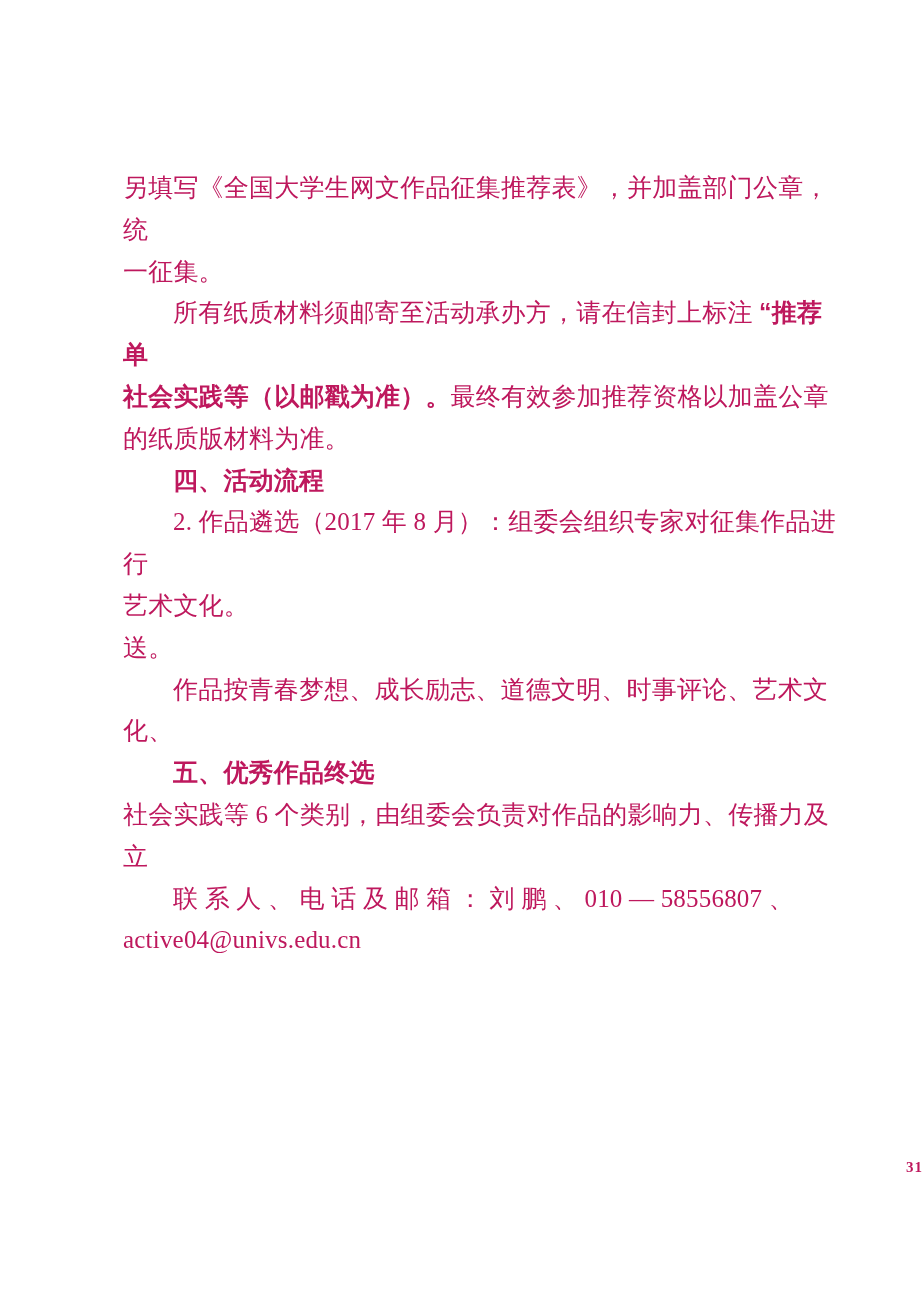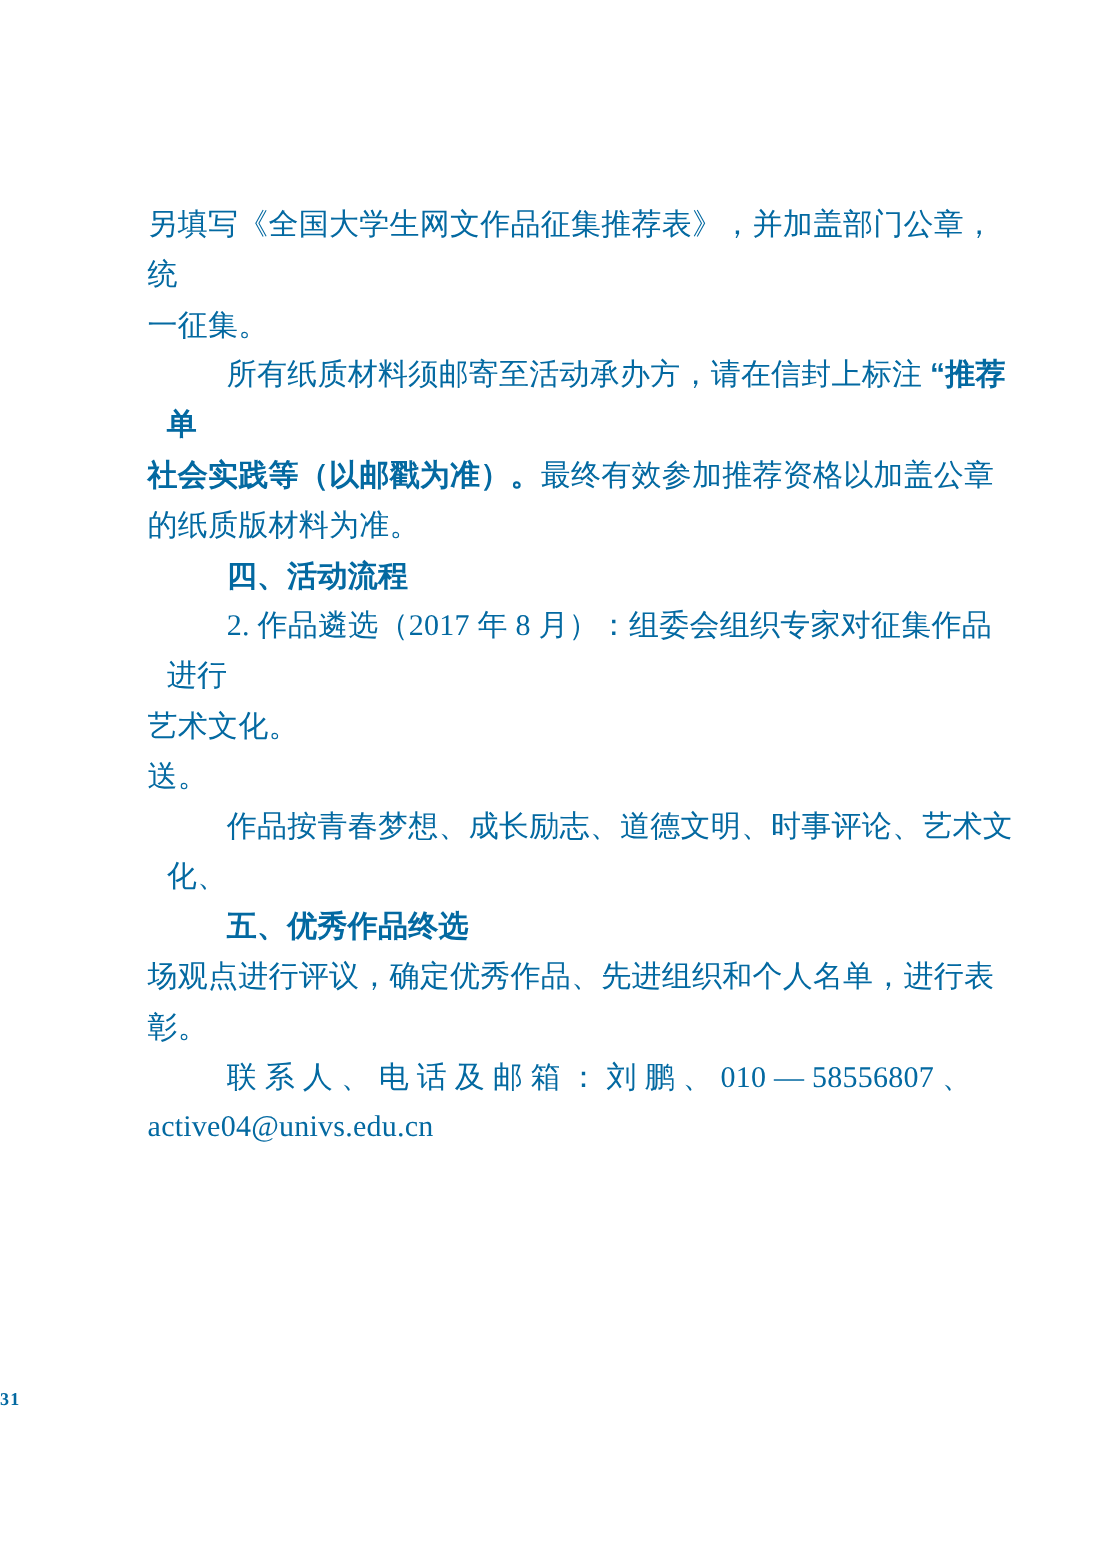--- a/index.html
+++ b/index.html
@@ -7,52 +7,51 @@
     padding: 0;
     background: #ffffff;
   }
   .page {
     position: relative;
     width: 923px;
     height: 1305px;
     background: #ffffff;
     overflow: hidden;
     font-family: "Liberation Serif", "DejaVu Serif", serif;
-    color: #0369a1;
+    color: #be185d;
   }
   .content {
     position: absolute;
     left: 123px;
     top: 167px;
     width: 723px;
   }
   .line {
     font-size: 25px;
     line-height: 41.8px;
     letter-spacing: 0.2px;
     white-space: pre-wrap;
   }
   .line.indent {
     text-indent: 50px;
-    margin-left: 16px;
   }
   .seg-regular {
     font-family: "Liberation Serif", "DejaVu Serif", serif;
     font-weight: 400;
   }
   .seg-bold {
     font-family: "Liberation Sans", "DejaVu Sans", sans-serif;
     font-weight: 700;
   }
   .page-footer {
     position: absolute;
     left: 0;
     right: 0;
     top: 1158px;
-    text-align: left;
+    text-align: right;
   }
   .page-number {
     font-size: 15px;
     font-weight: 700;
     font-family: "Liberation Serif", "DejaVu Serif", serif;
     letter-spacing: 1px;
   }
 </style>
 </head>
 <body>
@@ -65,21 +64,21 @@
       <div class="line"><span class="seg-regular">一征集。</span></div>
       <div class="line indent"><span class="seg-regular">所有纸质材料须邮寄至活动承办方，请在信封上标注 </span><span class="seg-bold">“推荐单</span></div>
       <div class="line"><span class="seg-bold">社会实践等（以邮戳为准）。</span><span class="seg-regular">最终有效参加推荐资格以加盖公章</span></div>
       <div class="line"><span class="seg-regular">的纸质版材料为准。</span></div>
       <div class="line indent"><span class="seg-bold">四、活动流程</span></div>
       <div class="line indent"><span class="seg-regular">2. 作品遴选（2017 年 8 月）：组委会组织专家对征集作品进行</span></div>
       <div class="line"><span class="seg-regular">艺术文化。</span></div>
       <div class="line"><span class="seg-regular">送。</span></div>
       <div class="line indent"><span class="seg-regular">作品按青春梦想、成长励志、道德文明、时事评论、艺术文化、</span></div>
       <div class="line indent"><span class="seg-bold">五、优秀作品终选</span></div>
-      <div class="line"><span class="seg-regular">场观点进行评议，确定优秀作品、先进组织和个人名单，进行表彰。</span></div>
+      <div class="line"><span class="seg-regular">社会实践等 6 个类别，由组委会负责对作品的影响力、传播力及立</span></div>
       <div class="line indent"><span class="seg-regular">联 系 人 、 电 话 及 邮 箱 ： 刘 鹏 、 010 — 58556807 、</span></div>
       <div class="line"><span class="seg-regular">active04@univs.edu.cn</span></div>
     </div>
 
   <div class="content signature-wrap" style="position:absolute; top:auto;"></div>
 
   <div class="page-footer">
     <span class="page-number">31</span>
   </div>
 

